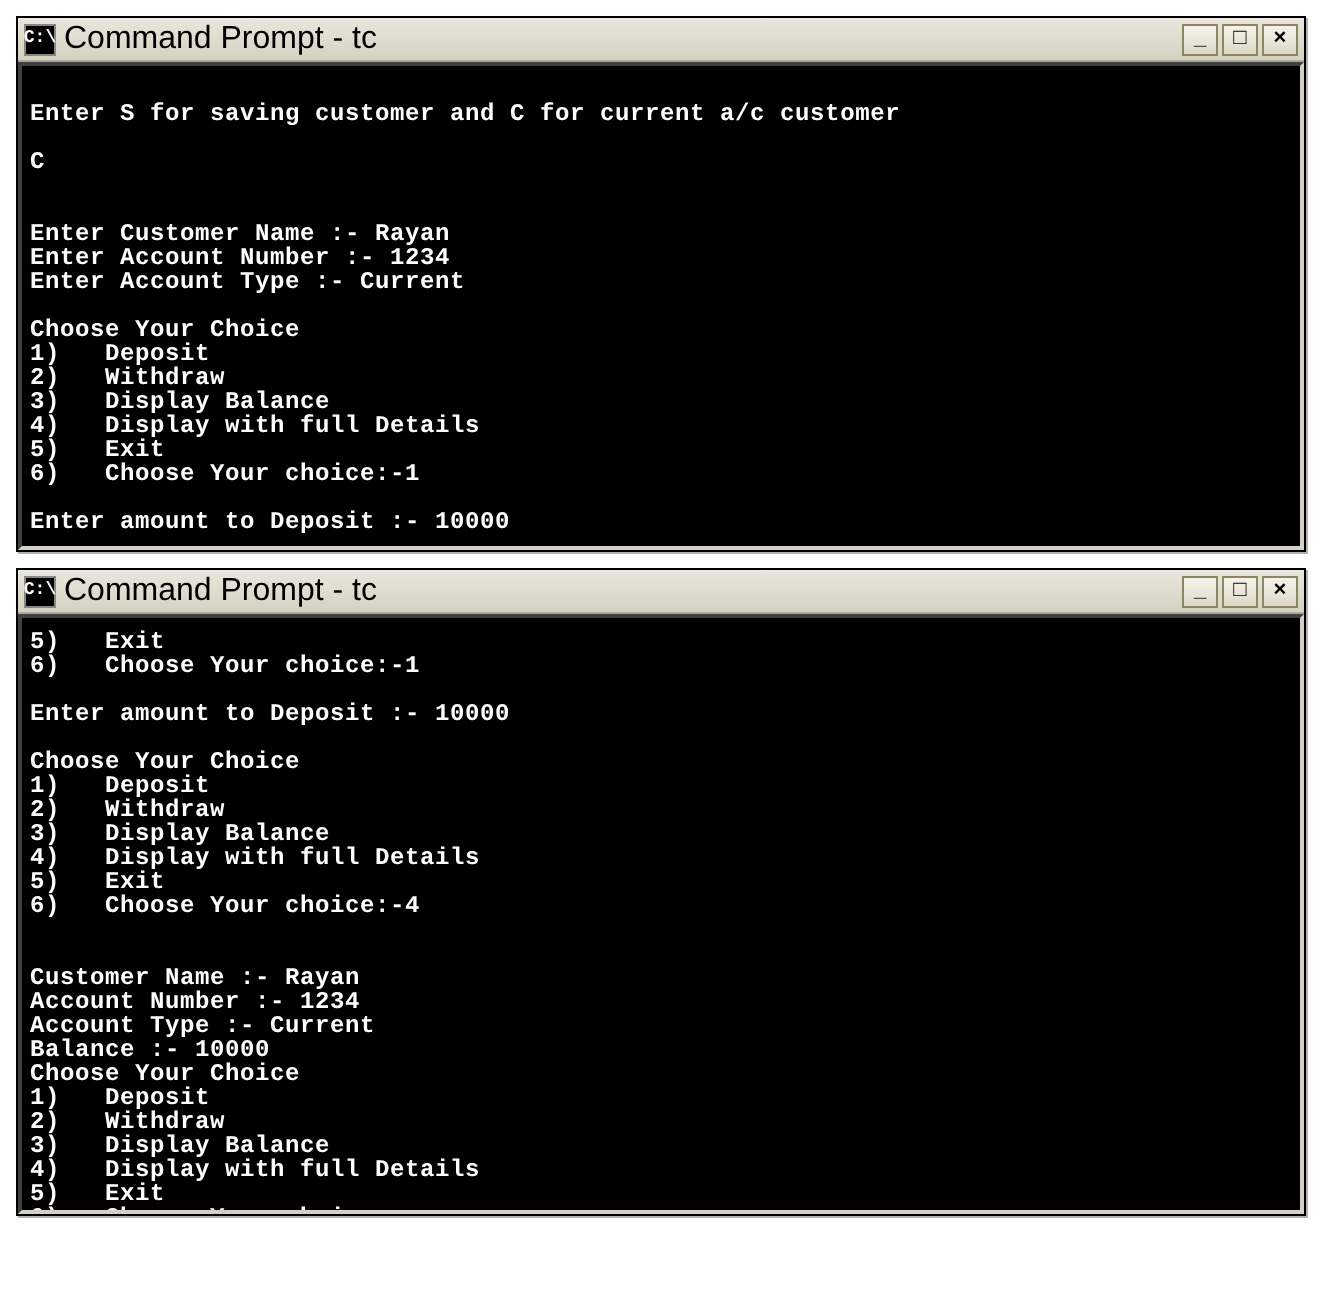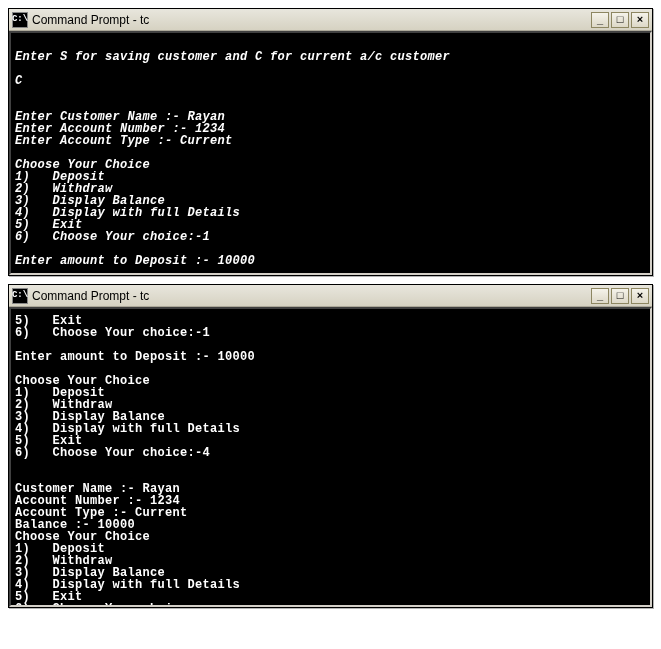--- a/index.html
+++ b/index.html
@@ -35,21 +35,21 @@
       font-weight: bold;
       background: #000;
       color: #fff;
       font-family: "Courier New", monospace;
       border: 1px solid #888;
       line-height: 1;
     }
     .titlebar-title {
       flex: 1;
       font-family: "Tahoma", sans-serif;
-      font-size: 12px;
+      font-size: 16px;
       color: #000;
     }
     .titlebar-buttons {
       display: flex;
       gap: 2px;
     }
     .titlebar-btn {
       width: 18px;
       height: 16px;
       background: linear-gradient(to bottom, #f5f3ea 0%, #ddd8c7 100%);
@@ -77,21 +77,21 @@
       border-bottom: 2px solid #d4d0c8;
       white-space: pre;
       overflow: hidden;
       font-weight: bold;
       letter-spacing: 0.3px;
     }
     .terminal-line {
       display: block;
       min-height: 12px;
     }
-    .window1 .terminal { height: 244px; font-style: italic; }
+    .window1 .terminal { height: 244px; }
     .window2 .terminal { height: 300px; }
   </style>
 </head>
 <body>
 
 <div class="window window1">
   <div class="titlebar">
     <div class="titlebar-icon">C:\</div>
     <div class="titlebar-title">Command Prompt - tc</div>
     <div class="titlebar-buttons">

